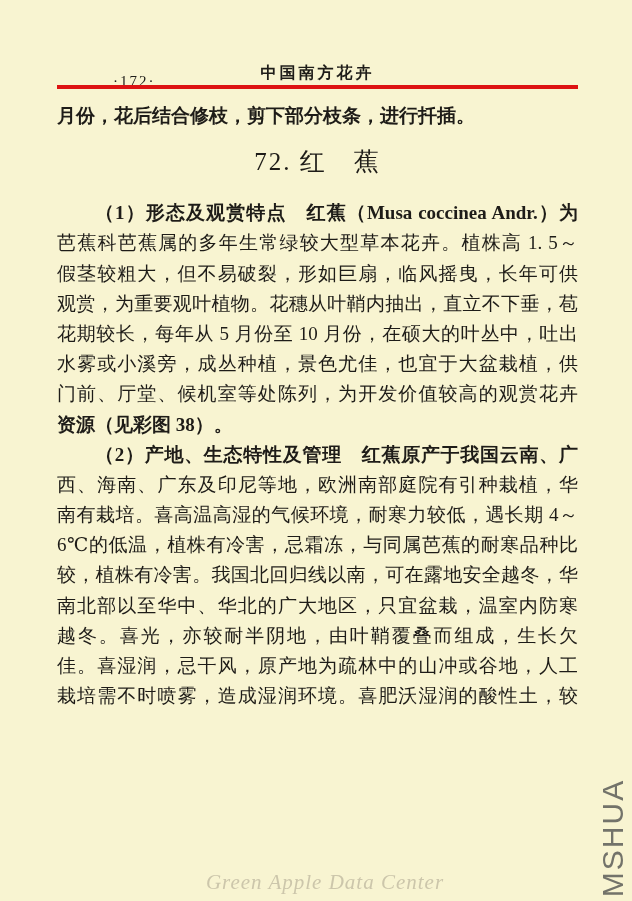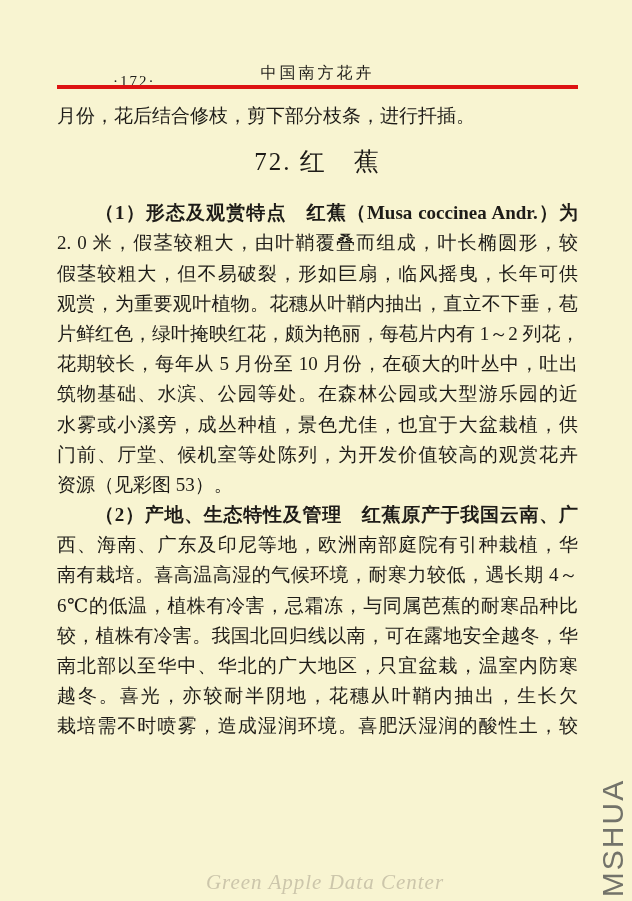--- a/index.html
+++ b/index.html
@@ -18,40 +18,40 @@
     position: absolute; top: 62px; left: 57px; width: 521px; height: 22px;
     font-size: 15px; line-height: 22px;
   }
   .pagenum {
     position: absolute; left: 24px; top: 8px;
     letter-spacing: 2px;
     margin-left: 32px;
   }
   .booktitle {
     position: absolute; left: 0; right: 0; top: 0;
-    text-align: center; letter-spacing: 3px; font-size: 16px;
+    text-align: center; letter-spacing: 3px; font-size: 16px; font-weight: bold;
   }
   .rule {
     position: absolute; top: 85px; left: 57px; width: 521px; height: 4px;
     background: #dd1212;
   }
 
   
   .text-area {
     position: absolute; top: 101px; left: 57px; width: 521px;
     font-size: 19px;
   }
   .line {
     height: 30.2px; line-height: 30.2px;
     text-align: justify; text-align-last: justify;
     text-justify: inter-character;
     overflow: hidden;
     white-space: nowrap;
   }
-  .line.last { text-align-last: left; }
+  .line.last { text-align-last: left; font-weight: bold; }
   .line.indent { text-indent: 2em; font-weight: bold; }
 
   .sec-title {
     margin: 13px 0 18px 0;
     height: 36px; line-height: 36px;
     font-size: 25px; font-weight: normal;
     text-align: center; text-align-last: center;
     letter-spacing: 2px;
   }
 
@@ -86,36 +86,35 @@
     <span class="booktitle">中国南方花卉</span>
   </div>
   <div class="rule"></div>
 
   <div class="text-area">
     <div class="line last">月份，花后结合修枝，剪下部分枝条，进行扦插。</div>
 
     <div class="sec-title">72. 红　蕉</div>
 
     <div class="line indent">（1）形态及观赏特点　红蕉（Musa coccinea Andr.）为</div>
-    <div class="line">2. 0 米，假茎较粗大，由叶鞘覆叠而组成，叶长椭圆形，较</div>
+    <div class="line">芭蕉科芭蕉属的多年生常绿较大型草本花卉。植株高 1. 5～</div>
     <div class="line">假茎较粗大，但不易破裂，形如巨扇，临风摇曳，长年可供</div>
     <div class="line">观赏，为重要观叶植物。花穗从叶鞘内抽出，直立不下垂，苞</div>
-    <div class="line">片鲜红色，绿叶掩映红花，颇为艳丽，每苞片内有 1～2 列花，</div>
     <div class="line">花期较长，每年从 5 月份至 10 月份，在硕大的叶丛中，吐出</div>
-    <div class="line">筑物基础、水滨、公园等处。在森林公园或大型游乐园的近</div>
     <div class="line">水雾或小溪旁，成丛种植，景色尤佳，也宜于大盆栽植，供</div>
     <div class="line">门前、厅堂、候机室等处陈列，为开发价值较高的观赏花卉</div>
-    <div class="line last">资源（见彩图 53）。</div>
+    <div class="line last">资源（见彩图 38）。</div>
 
     <div class="line indent">（2）产地、生态特性及管理　红蕉原产于我国云南、广</div>
     <div class="line">西、海南、广东及印尼等地，欧洲南部庭院有引种栽植，华</div>
     <div class="line">南有栽培。喜高温高湿的气候环境，耐寒力较低，遇长期 4～</div>
     <div class="line">6℃的低温，植株有冷害，忌霜冻，与同属芭蕉的耐寒品种比</div>
     <div class="line">较，植株有冷害。我国北回归线以南，可在露地安全越冬，华</div>
     <div class="line">南北部以至华中、华北的广大地区，只宜盆栽，温室内防寒</div>
-    <div class="line">越冬。喜光，亦较耐半阴地，花穗从叶鞘内抽出，生长欠</div>
+    <div class="line">越冬。喜光，亦较耐半阴地，由叶鞘覆叠而组成，生长欠</div>
+    <div class="line">佳。喜湿润，忌干风，原产地为疏林中的山冲或谷地，人工</div>
     <div class="line">栽培需不时喷雾，造成湿润环境。喜肥沃湿润的酸性土，较</div>
   </div>
 
   <div class="watermark">Green Apple Data Center</div>
   <div class="mshua">MSHUA</div>
 
 </div>
 
 </body></html>

